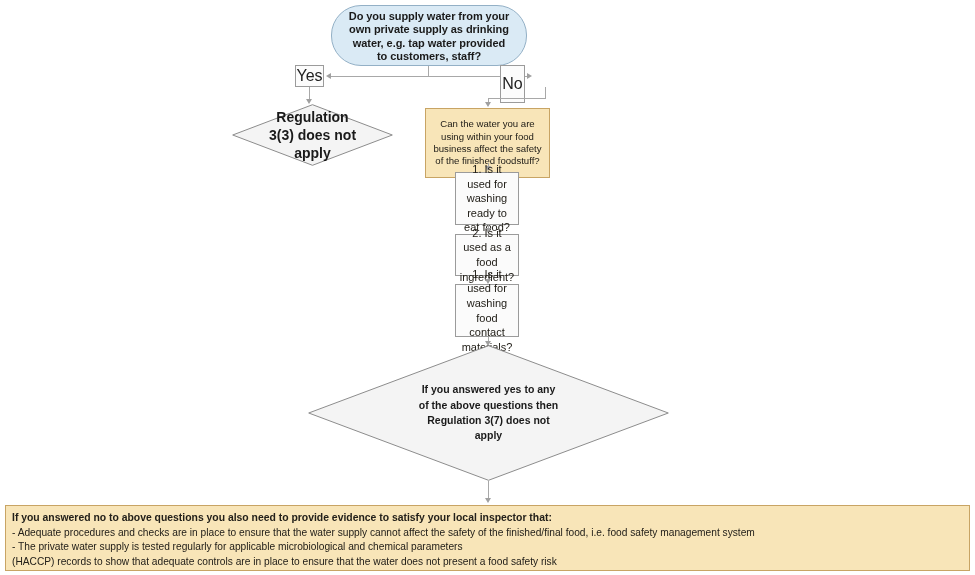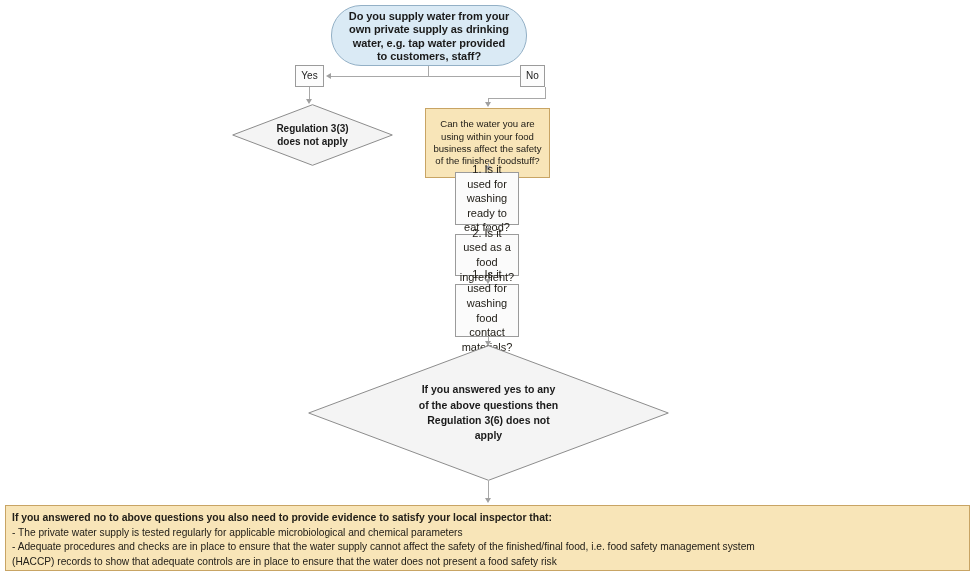--- a/index.html
+++ b/index.html
@@ -51,34 +51,34 @@
   }
 
   
   .ynbox {
     position: absolute;
     background: #fcfcfc;
     border: 1px solid #9b9b9b;
     box-sizing: border-box;
   }
   .ynbox .nodetext {
-    font-size: 10px;
+    font-size: 16px;
     color: #222;
   }
   #yes-box { left: 295px; top: 65px; width: 29px; height: 22px; }
-  #no-box  { left: 520px; top: 65px; width: 25px; height: 22px; }
+  #no-box  { left: 500px; top: 65px; width: 25px; height: 38px; }
 
   
   .diamond-wrap { position: absolute; }
   .diamond-wrap svg { position: absolute; left: 0; top: 0; }
   #d-reg {
     left: 232px; top: 104px; width: 161px; height: 62px;
   }
   #d-reg .nodetext {
-    font-size: 10px;
+    font-size: 14px;
     font-weight: bold;
     padding: 0 34px;
     line-height: 1.3;
   }
   #d-final {
     left: 308px; top: 345px; width: 361px; height: 136px;
   }
   #d-final .nodetext {
     font-size: 10.5px;
     font-weight: bold;
@@ -237,26 +237,26 @@
     <div class="nodetext">1. Is it used for washing food contact materials?</div>
   </div>
 
   <div class="ln v" style="left:488px; top:337px; height:5px;"></div>
   <div class="arrow down" style="left:484.5px; top:341px;"></div>
 
   <div class="diamond-wrap" id="d-final">
     <svg width="361" height="136" viewBox="0 0 361 136" aria-hidden="true">
       <polygon points="180.5,0.7 360.3,68 180.5,135.3 0.7,68" fill="#f4f4f4" stroke="#8c8c8c" stroke-width="1"></polygon>
     </svg>
-    <div class="nodetext">If you answered yes to any of the above questions then Regulation 3(6) does not apply</div>
+    <div class="nodetext">If you answered yes to any of the above questions then Regulation 3(7) does not apply</div>
   </div>
 
   <div class="ln v" style="left:488px; top:481px; height:18px;"></div>
   <div class="arrow down" style="left:484.5px; top:498px;"></div>
 
   <div id="notice">
     <div class="n-head">If you answered no to above questions you also need to provide evidence to satisfy your local inspector that:</div>
+    <div class="n-line">- Adequate procedures and checks are in place to ensure that the water supply cannot affect the safety of the finished/final food, i.e. food safety management system</div>
     <div class="n-line">- The private water supply is tested regularly for applicable microbiological and chemical parameters</div>
-    <div class="n-line">- Adequate procedures and checks are in place to ensure that the water supply cannot affect the safety of the finished/final food, i.e. food safety management system</div>
     <div class="n-line">(HACCP) records to show that adequate controls are in place to ensure that the water does not present a food safety risk</div>
   </div>
 
 </div>
 
 </body></html>

